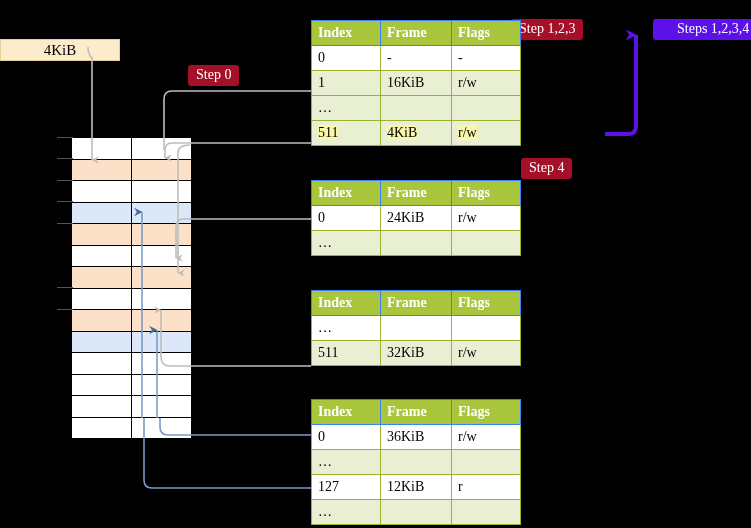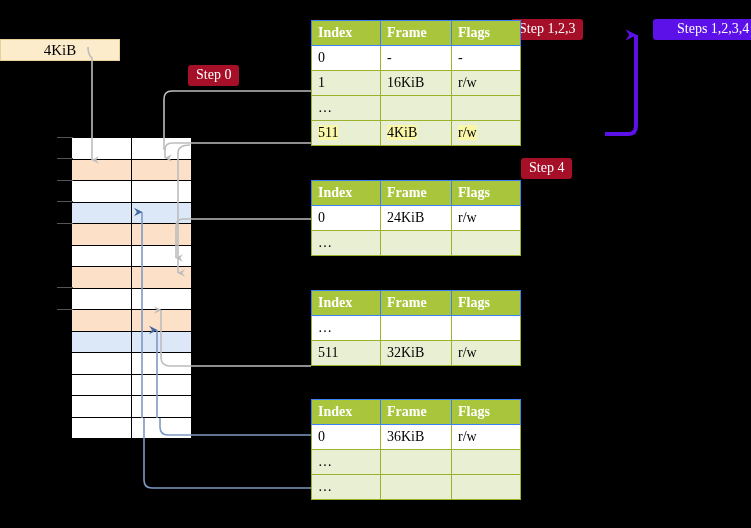--- a/index.html
+++ b/index.html
@@ -240,20 +240,25 @@
           <tr class="plain">
             <td>0</td>
             <td>36KiB</td>
             <td>r/w</td>
           </tr>
           <tr class="alt">
             <td>…</td>
             <td></td>
             <td></td>
           </tr>
+          <tr class="plain">
+            <td>127</td>
+            <td>12KiB</td>
+            <td>r</td>
+          </tr>
           <tr class="alt">
             <td>…</td>
             <td></td>
             <td></td>
           </tr>
         </tbody>
       </table>
     </div>
 
   <svg class="overlay" id="wires" viewBox="0 0 751 528" xmlns="http://www.w3.org/2000/svg">

